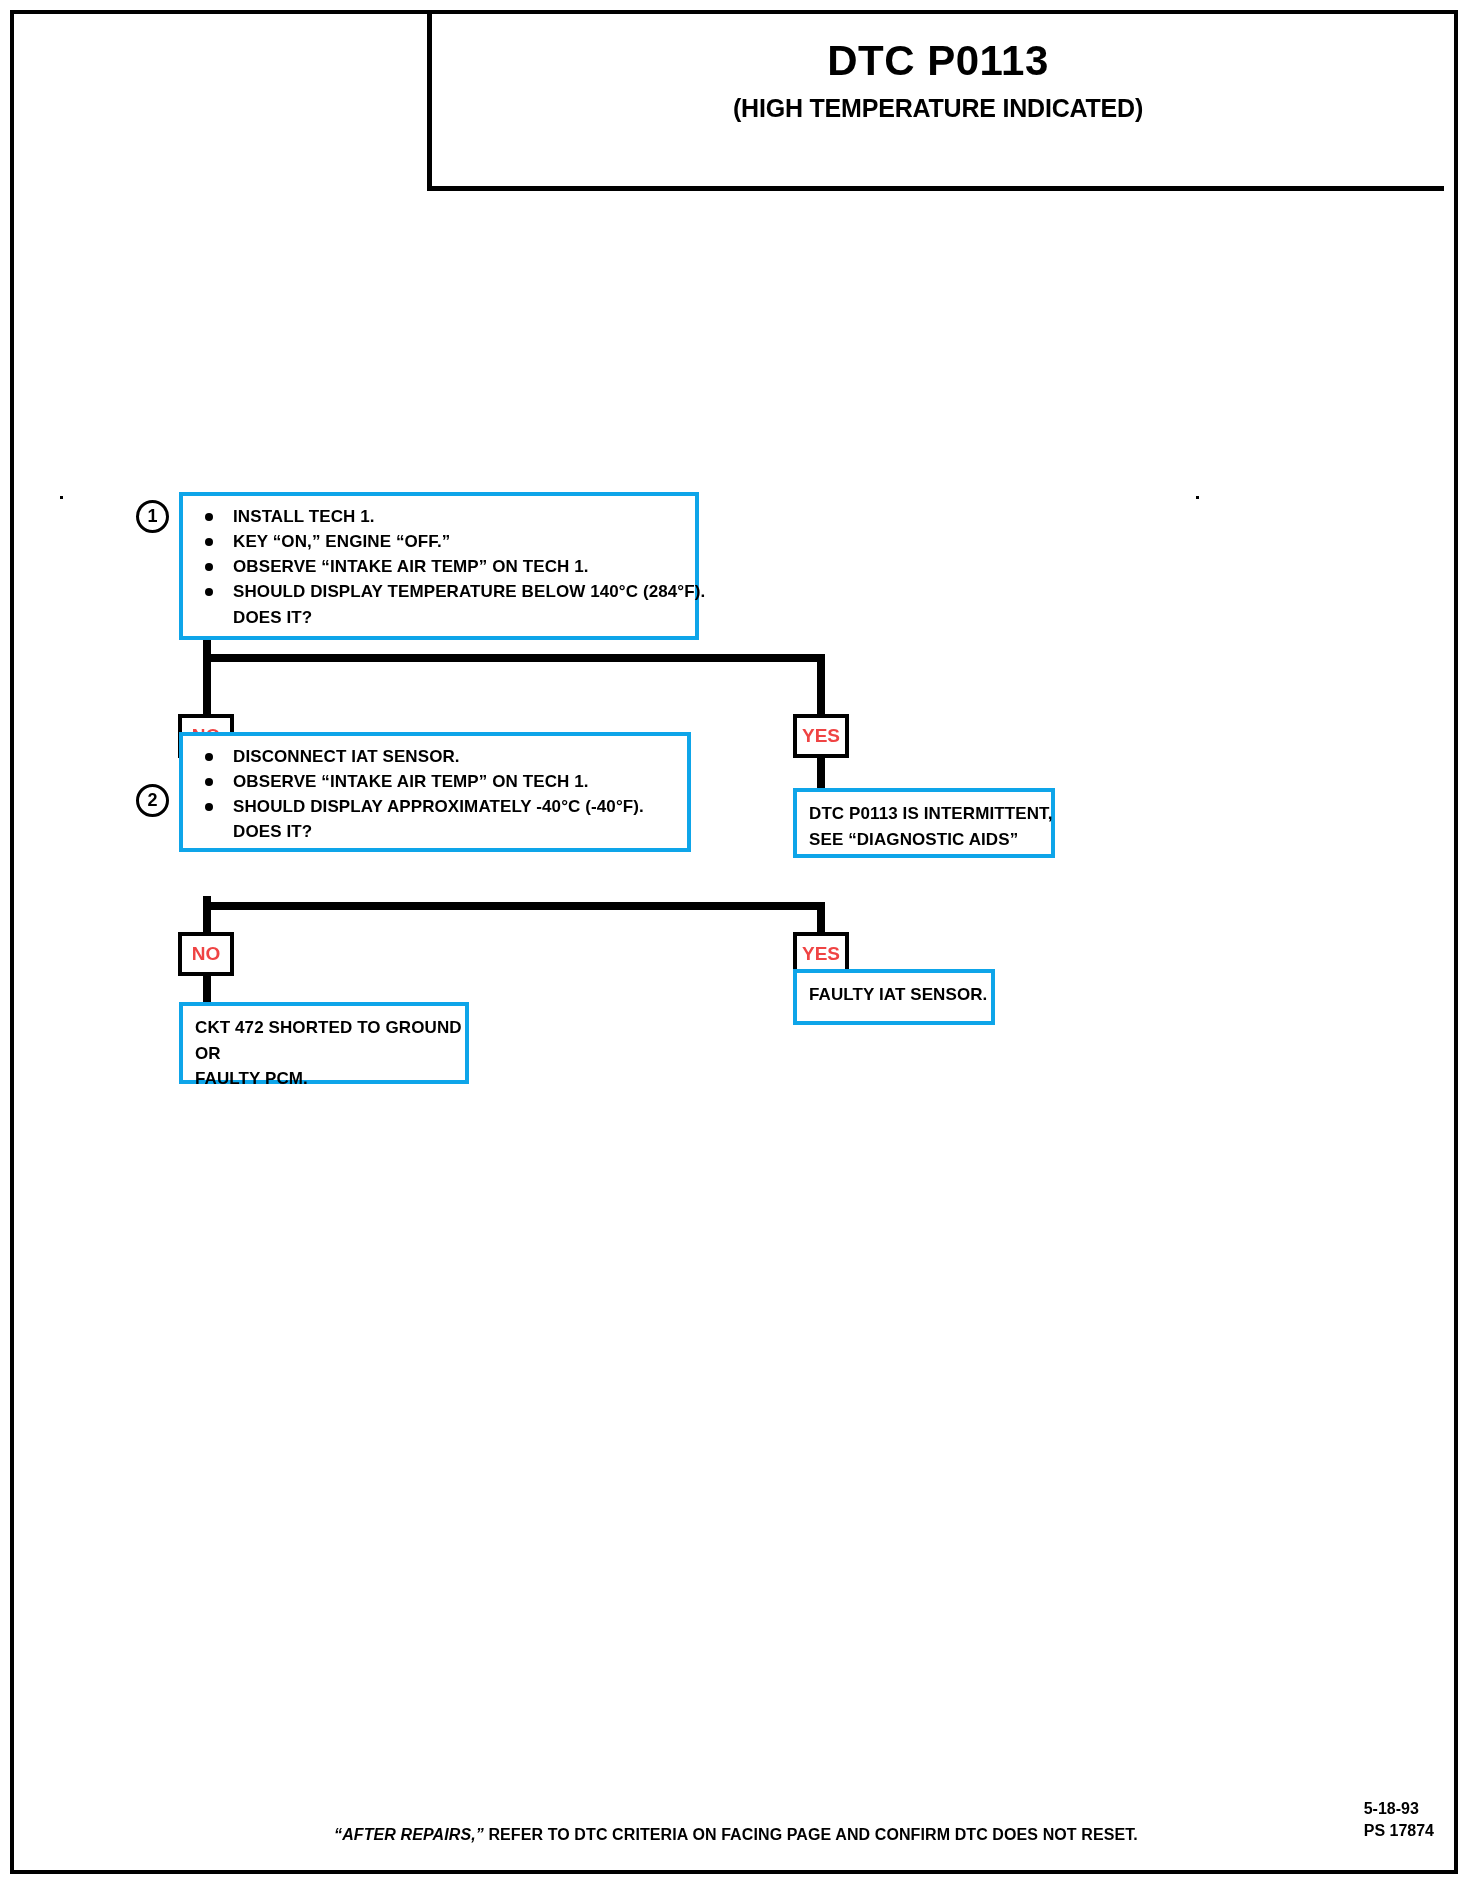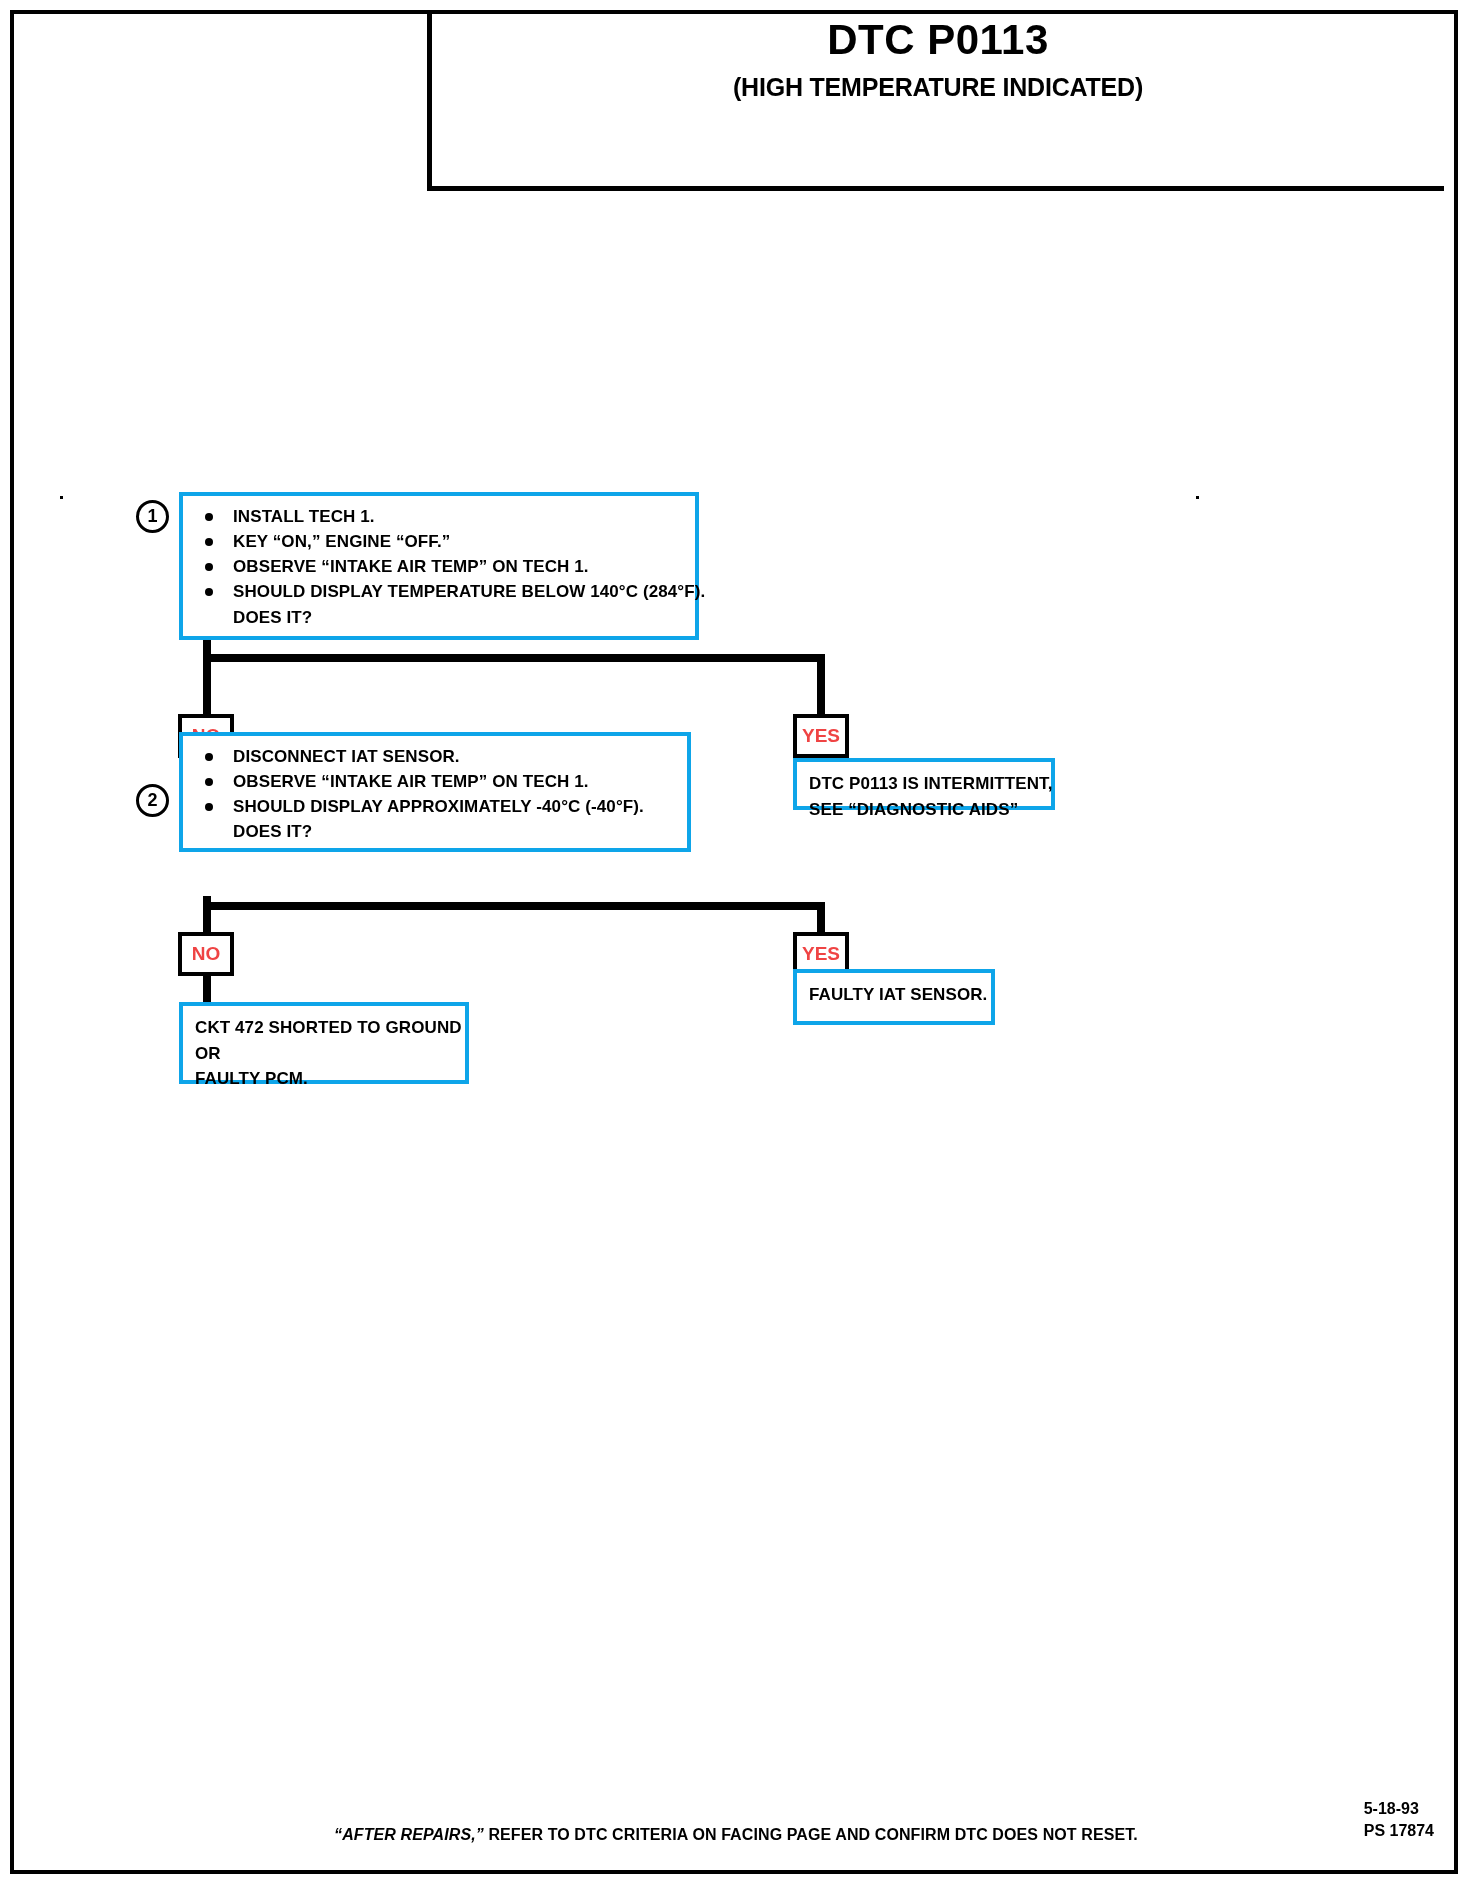--- a/index.html
+++ b/index.html
@@ -31,21 +31,21 @@
   .title-block {
     position: absolute;
     left: 427px;
     top: 14px;
     width: 1017px;
     height: 177px;
     border-left: 5px solid #000;
     border-bottom: 5px solid #000;
     box-sizing: border-box;
     text-align: center;
-    padding-top: 4px;
+    padding-top: 25px;
   }
   .dtc-code {
     font-size: 42px;
     font-weight: bold;
     letter-spacing: 0.5px;
     color: #000;
     line-height: 1.05;
     margin-bottom: 10px;
   }
   .circuit-name {
@@ -214,21 +214,21 @@
   <div class="line-h" style="left:203px; top:654px; width:622px;"></div>
   <div class="line-v" style="left:203px; top:654px; height:64px;"></div>
   <div class="line-v" style="left:817px; top:654px; height:64px;"></div>
 
   <div class="branch-label" style="left:178px; top:714px; width:56px; height:44px;">NO</div>
   <div class="branch-label" style="left:793px; top:714px; width:56px; height:44px;">YES</div>
 
   <div class="line-v" style="left:203px; top:758px; height:22px;"></div>
   <div class="line-v" style="left:817px; top:758px; height:30px;"></div>
 
-  <div class="flow-box result-box" style="left:793px; top:758px; width:262px; height:52px;">
+  <div class="flow-box result-box" style="left:793px; top:788px; width:262px; height:70px;">
     <div class="result-line">DTC P0113 IS INTERMITTENT,</div>
     <div class="result-line">SEE “DIAGNOSTIC AIDS”</div>
   </div>
 
   <div class="step-num" style="left:136px; top:784px;">2</div>
 
   <div class="flow-box step-box" style="left:179px; top:732px; width:512px; height:120px;">
     <ul class="step-list">
       <li class="bulleted">DISCONNECT IAT SENSOR.</li>
       <li class="bulleted">OBSERVE “INTAKE  AIR TEMP” ON TECH 1.</li>

